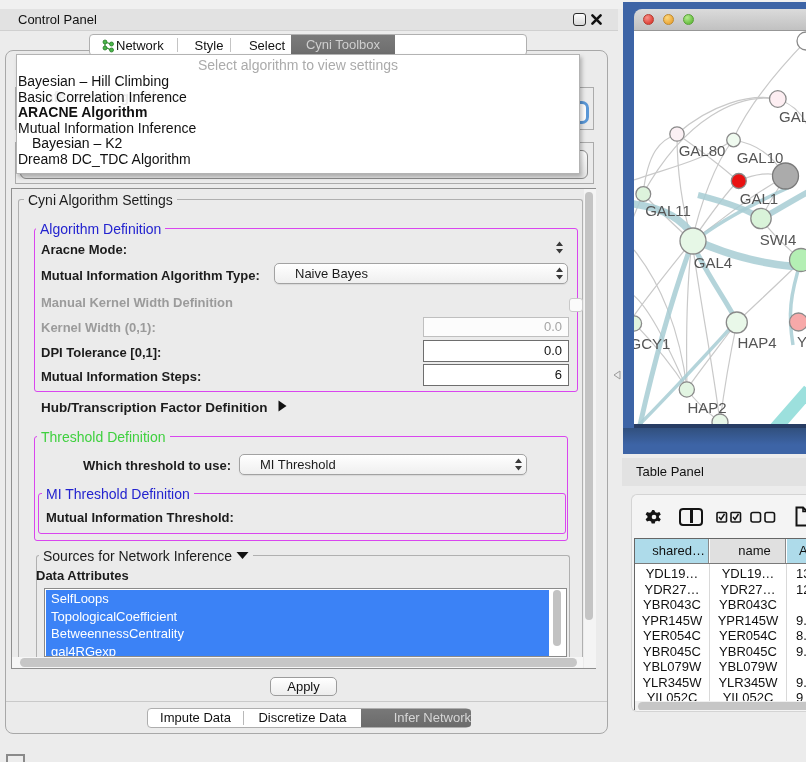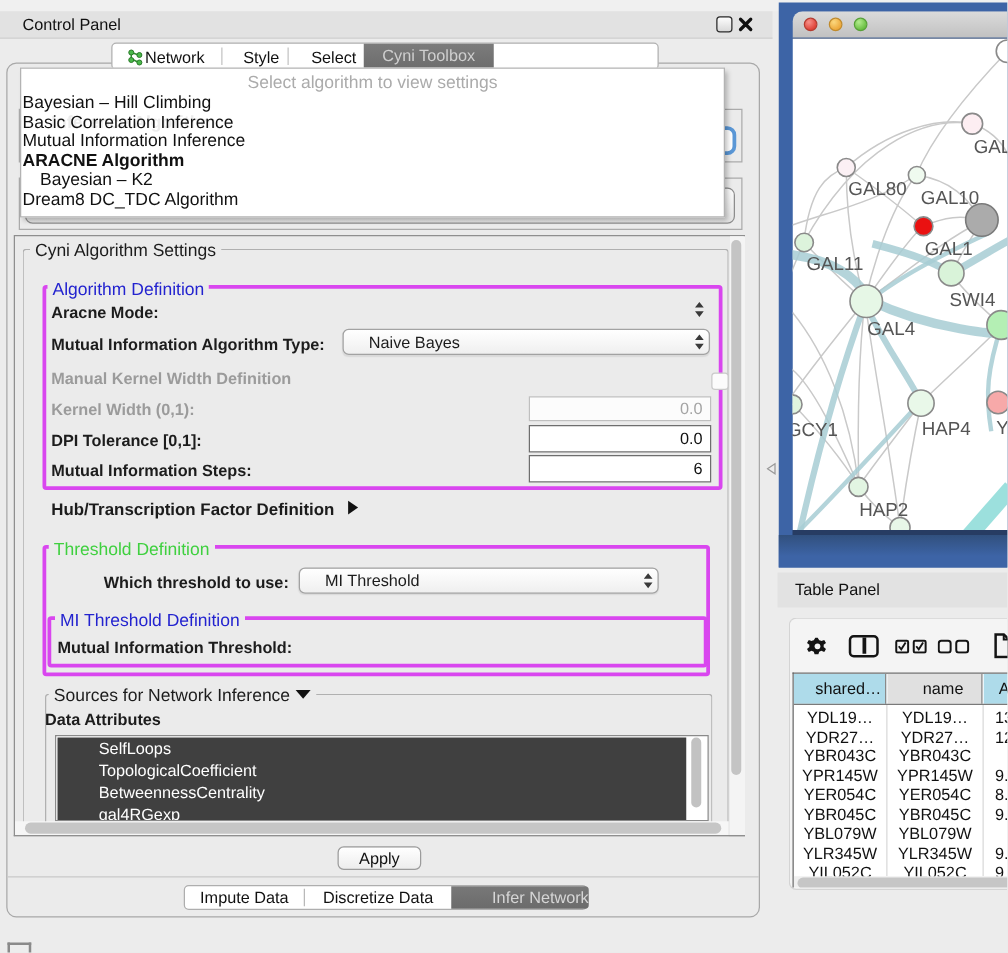--- a/index.html
+++ b/index.html
@@ -4,21 +4,21 @@
 <style>
   * { margin:0; padding:0; box-sizing:border-box; }
   html,body { width:806px; height:762px; overflow:hidden; }
   body { font-family:"Liberation Sans", sans-serif; background:#ececec; }
   #root { position:relative; width:806px; height:762px; background:#ececec; }
   .abs { position:absolute; }
   .b13 { font-weight:bold; font-size:13px; color:#1c1c1c; }
   .dis { color:#9b9b9b !important; }
   .combo { background:linear-gradient(#ffffff,#efefef); border:1px solid #a2a2a2; border-radius:5px; font-size:13px; color:#1c1c1c; box-shadow:0 1px 1px rgba(0,0,0,0.08); }
   .field { background:#ffffff; border:1px solid #5a5a5a; font-size:13px; color:#111; text-align:right; padding-right:6px; }
-  .gbox { border:3px solid #d946ef; border-radius:3px; }
+  .gbox { border:1px solid #d946ef; border-radius:3px; }
   .gtitle { position:absolute; top:-8px; background:#ebebeb; padding:0 4px; font-size:14px; line-height:16px; white-space:nowrap; }
 </style>
 </head>
 <body>
 <div id="root">
 
   <div class="abs" style="left:0;top:0;width:806px;height:9px;background:#f0f0f0;"></div>
 
   <div class="abs" style="left:0;top:9px;width:618px;height:22px;background:#e2e2e2;border-bottom:1px solid #d0d0d0;">
     <div class="abs" style="left:18px;top:3px;font-size:13px;color:#111;">Control Panel</div>
@@ -85,21 +85,21 @@
   <div class="abs b13" style="left:46px;top:510px;">Mutual Information Threshold:</div>
 
   <div class="abs" style="left:36px;top:555px;width:534px;height:114px;border:1px solid #b0b0b0;border-bottom:none;border-radius:3px 3px 0 0;">
     <div class="gtitle" style="left:2px;color:#1c1c1c;">Sources for Network Inference <svg width="13" height="9" viewBox="0 0 13 9" style="vertical-align:1px;">
           <path d="M0.5 1 L12.5 1 L6.5 8 Z" fill="#111"></path>
         </svg></div>
   </div>
   <div class="abs b13" style="left:36px;top:568px;">Data Attributes</div>
 
   <div class="abs" style="left:44px;top:588px;width:523px;height:69px;background:#fff;border:1px solid #8a8a8a;overflow:hidden;">
-    <div class="abs" style="left:1px;top:1px;width:503px;height:72px;background:#404040;color:#fff;font-size:13px;padding-left:28px;">
+    <div class="abs" style="left:1px;top:1px;width:503px;height:72px;background:#3b82f6;color:#fff;font-size:13px;">
       <div style="height:17.6px;line-height:17.6px;padding-left:5px;">SelfLoops</div>
       <div style="height:17.6px;line-height:17.6px;padding-left:5px;">TopologicalCoefficient</div>
       <div style="height:17.6px;line-height:17.6px;padding-left:5px;">BetweennessCentrality</div>
       <div style="height:17.6px;line-height:17.6px;padding-left:5px;">gal4RGexp</div>
     </div>
     <div class="abs" style="left:508px;top:1px;width:8px;height:56px;background:#c2c2c2;border-radius:4px;"></div>
   </div>
 
   <div class="abs" style="left:12px;top:657px;width:571px;height:12px;background:#f6f6f6;"></div>
   <div class="abs" style="left:20px;top:658px;width:557px;height:9px;background:#c6c6c6;border-radius:4.5px;"></div>
@@ -133,22 +133,22 @@
     <div class="abs" style="left:149px;top:3px;width:56px;text-align:center;">Select</div>
     <div class="abs" style="left:201px;top:0;width:104px;height:20px;background:linear-gradient(#7b7b7b,#6d6d6d);text-align:center;line-height:20px;color:#cfcfcf;">Cyni Toolbox</div>
     <div class="abs" style="left:305px;top:3px;width:128px;text-align:center;margin-top:40px;">jActiveMNodules</div>
   </div>
 
   <div class="abs" style="left:16px;top:54px;width:564px;height:120px;background:#fff;border:1px solid #b3b3b3;box-shadow:2px 3px 4px rgba(0,0,0,0.25);font-size:14px;color:#111;">
     <div class="abs" style="left:24px;top:34px;color:#ececec;font-weight:bold;">Inference Algorithm</div>
     <div style="text-align:center;color:#ababab;height:19px;line-height:20px;font-size:14px;">Select algorithm to view settings</div>
     <div style="height:15.5px;line-height:15.5px;padding-left:1px;position:relative;">Bayesian – Hill Climbing</div>
     <div style="height:15.5px;line-height:15.5px;padding-left:1px;position:relative;">Basic Correlation Inference</div>
+    <div style="height:15.5px;line-height:15.5px;padding-left:1px;position:relative;font-weight:bold;">ARACNE Algorithm</div>
     <div style="height:15.5px;line-height:15.5px;padding-left:1px;position:relative;">Mutual Information Inference</div>
-    <div style="height:15.5px;line-height:15.5px;padding-left:1px;position:relative;font-weight:bold;">ARACNE Algorithm</div>
     <div style="height:15.5px;line-height:15.5px;padding-left:15px;position:relative;">Bayesian – K2</div>
     <div style="height:15.5px;line-height:15.5px;padding-left:1px;position:relative;">Dream8 DC_TDC Algorithm</div>
   </div>
 
   <svg class="abs" style="left:613px;top:370px;" width="8" height="10" viewBox="0 0 8 10">
       <path d="M7 1 L1 5 L7 9 Z" fill="none" stroke="#9a9a9a" stroke-width="1"></path>
     </svg>
 
   <div class="abs" style="left:623px;top:2px;width:183px;height:452px;background:#3d64a6;"></div>
   <div class="abs" style="left:634px;top:9px;width:172px;height:22px;background:linear-gradient(#dbdbdb,#c1c1c1);border-radius:8px 0 0 0;border-bottom:1px solid #979797;">

